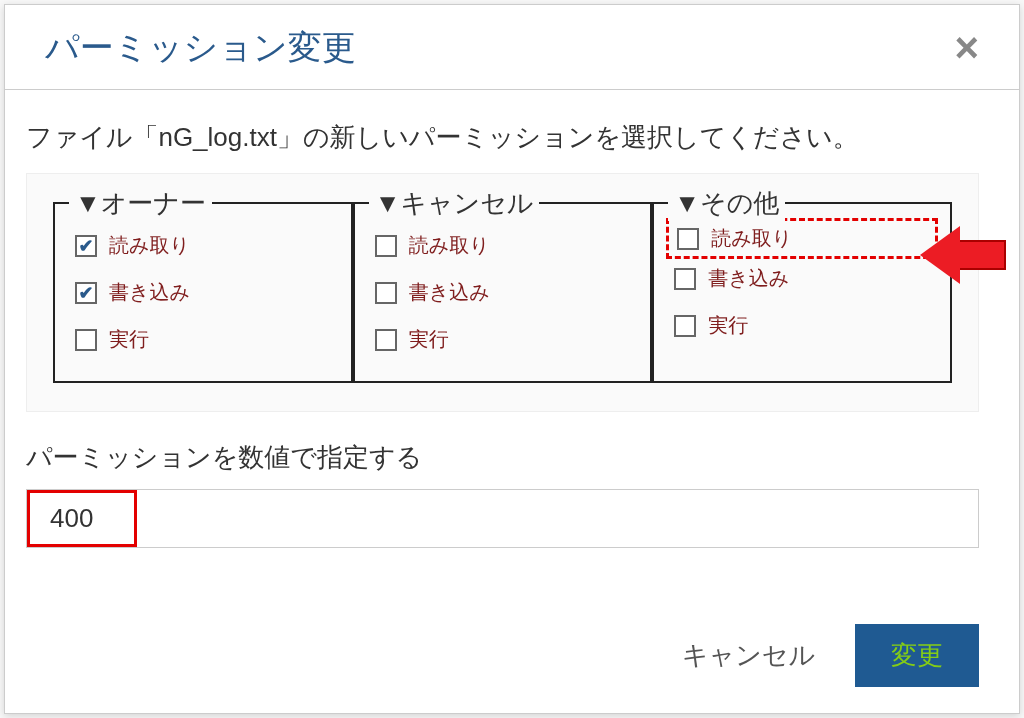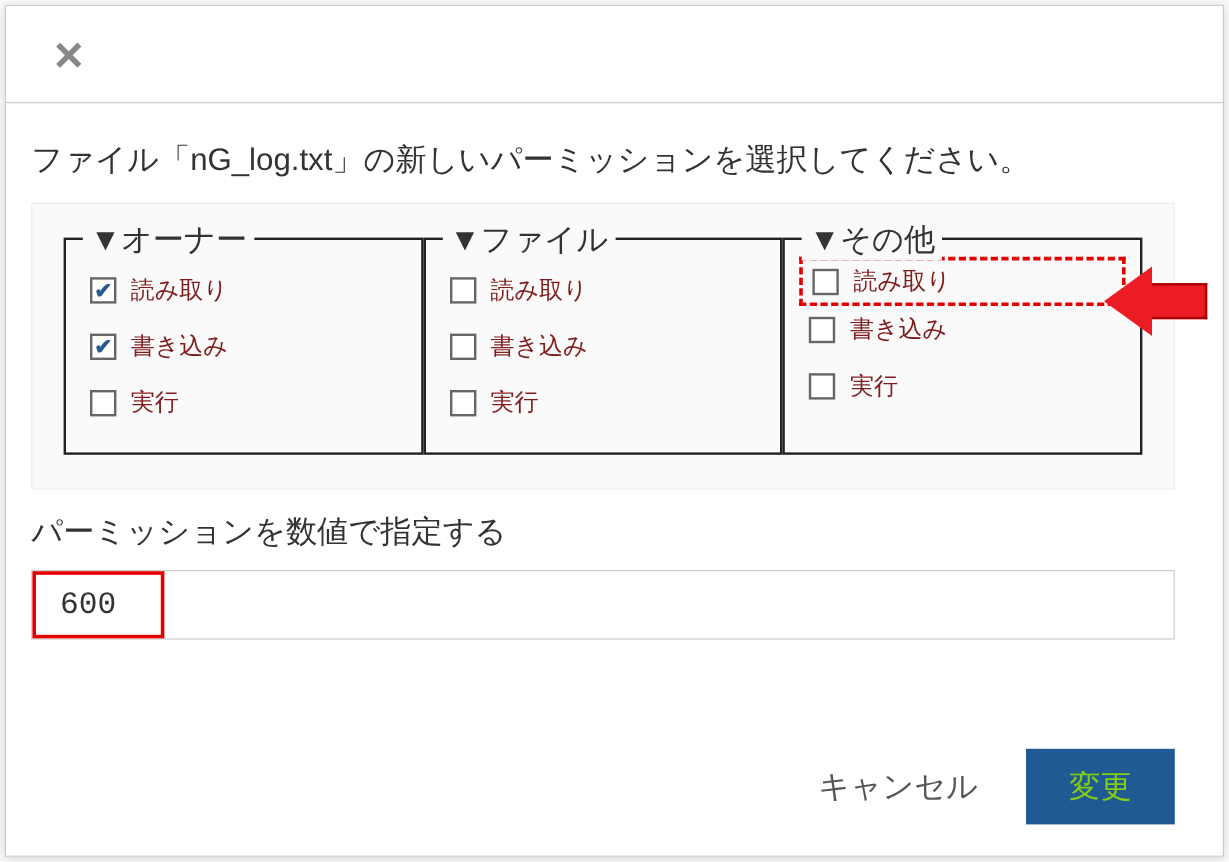--- a/index.html
+++ b/index.html
@@ -129,21 +129,21 @@
     }
     .arrow-head::after {
       content: "";
       position: absolute;
       left: 2px; top: -29px;
       width: 0; height: 0;
       border-top: 29px solid transparent;
       border-bottom: 29px solid transparent;
       border-right: 40px solid transparent;
     }
-    .numeric-section { margin-top: 18px; font-family: Liberation Mono, monospace; }
+    .numeric-section { margin-top: 28px; }
     .numeric-label {
       font-size: 26px;
       color: #333;
       margin-bottom: 14px;
     }
     .numeric-input-wrap {
       width: 100%;
       border: 1px solid #ccc;
       background: white;
       padding: 0;
@@ -179,20 +179,21 @@
       border: none;
       cursor: pointer;
     }
     .fieldset.others { position: relative; }
   </style>
 </head>
 <body>
 
 <div class="dialog">
   <div class="dialog-header">
+    <div class="dialog-title">パーミッション変更</div>
     <div class="close-x">×</div>
   </div>
 
   <div class="dialog-body">
     <div class="prompt-text">ファイル「nG_log.txt」の新しいパーミッションを選択してください。</div>
 
     <div class="perm-panels">
 
       <div class="fieldset">
         <div class="legend">▼オーナー</div>
@@ -204,21 +205,21 @@
           <span class="checkbox checked"></span>
           <span>書き込み</span>
         </div>
         <div class="check-row">
           <span class="checkbox"></span>
           <span>実行</span>
         </div>
       </div>
 
       <div class="fieldset">
-        <div class="legend">▼ファイル</div>
+        <div class="legend">▼キャンセル</div>
         <div class="check-row">
           <span class="checkbox"></span>
           <span>読み取り</span>
         </div>
         <div class="check-row">
           <span class="checkbox"></span>
           <span>書き込み</span>
         </div>
         <div class="check-row">
           <span class="checkbox"></span>
@@ -248,21 +249,21 @@
             <div class="arrow-body"></div>
           </div>
         </div>
       </div>
 
     </div>
 
     <div class="numeric-section">
       <div class="numeric-label">パーミッションを数値で指定する</div>
       <div class="numeric-input-wrap">
-        <div class="numeric-input">600</div>
+        <div class="numeric-input">400</div>
       </div>
     </div>
   </div>
 
   <div class="dialog-footer">
     <button class="btn-cancel">キャンセル</button>
     <button class="btn-submit">変更</button>
   </div>
 </div>
 

